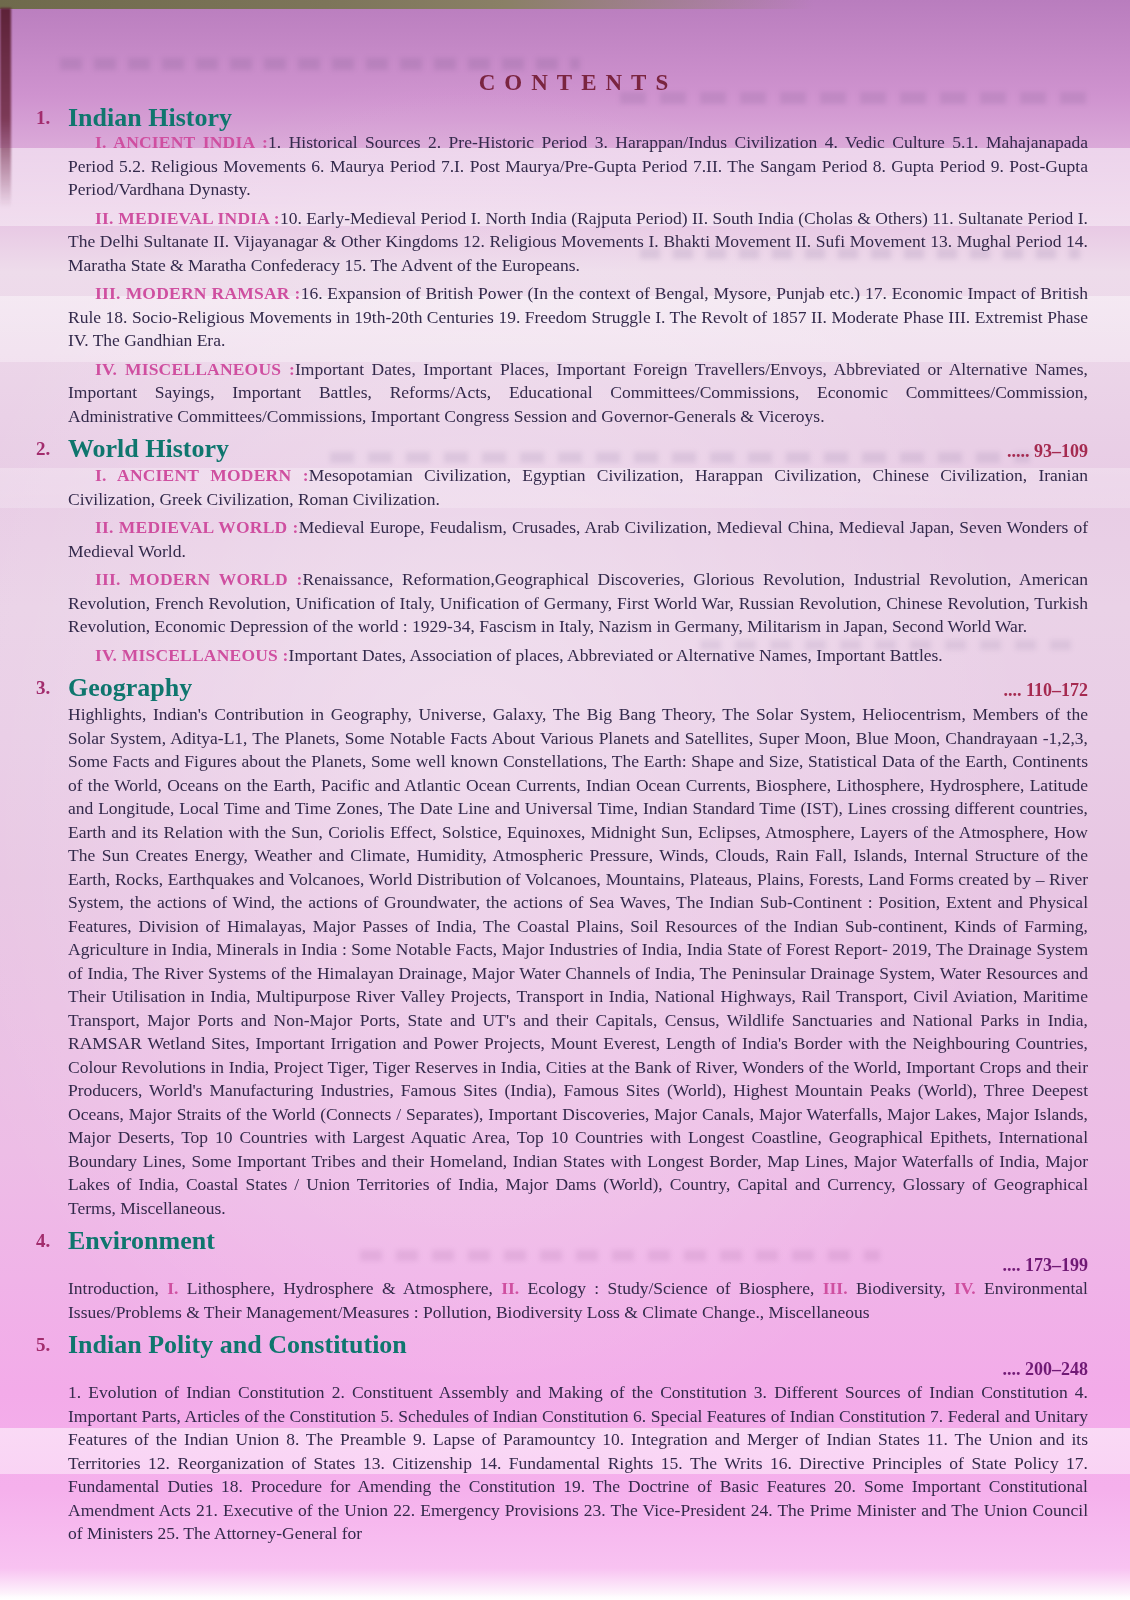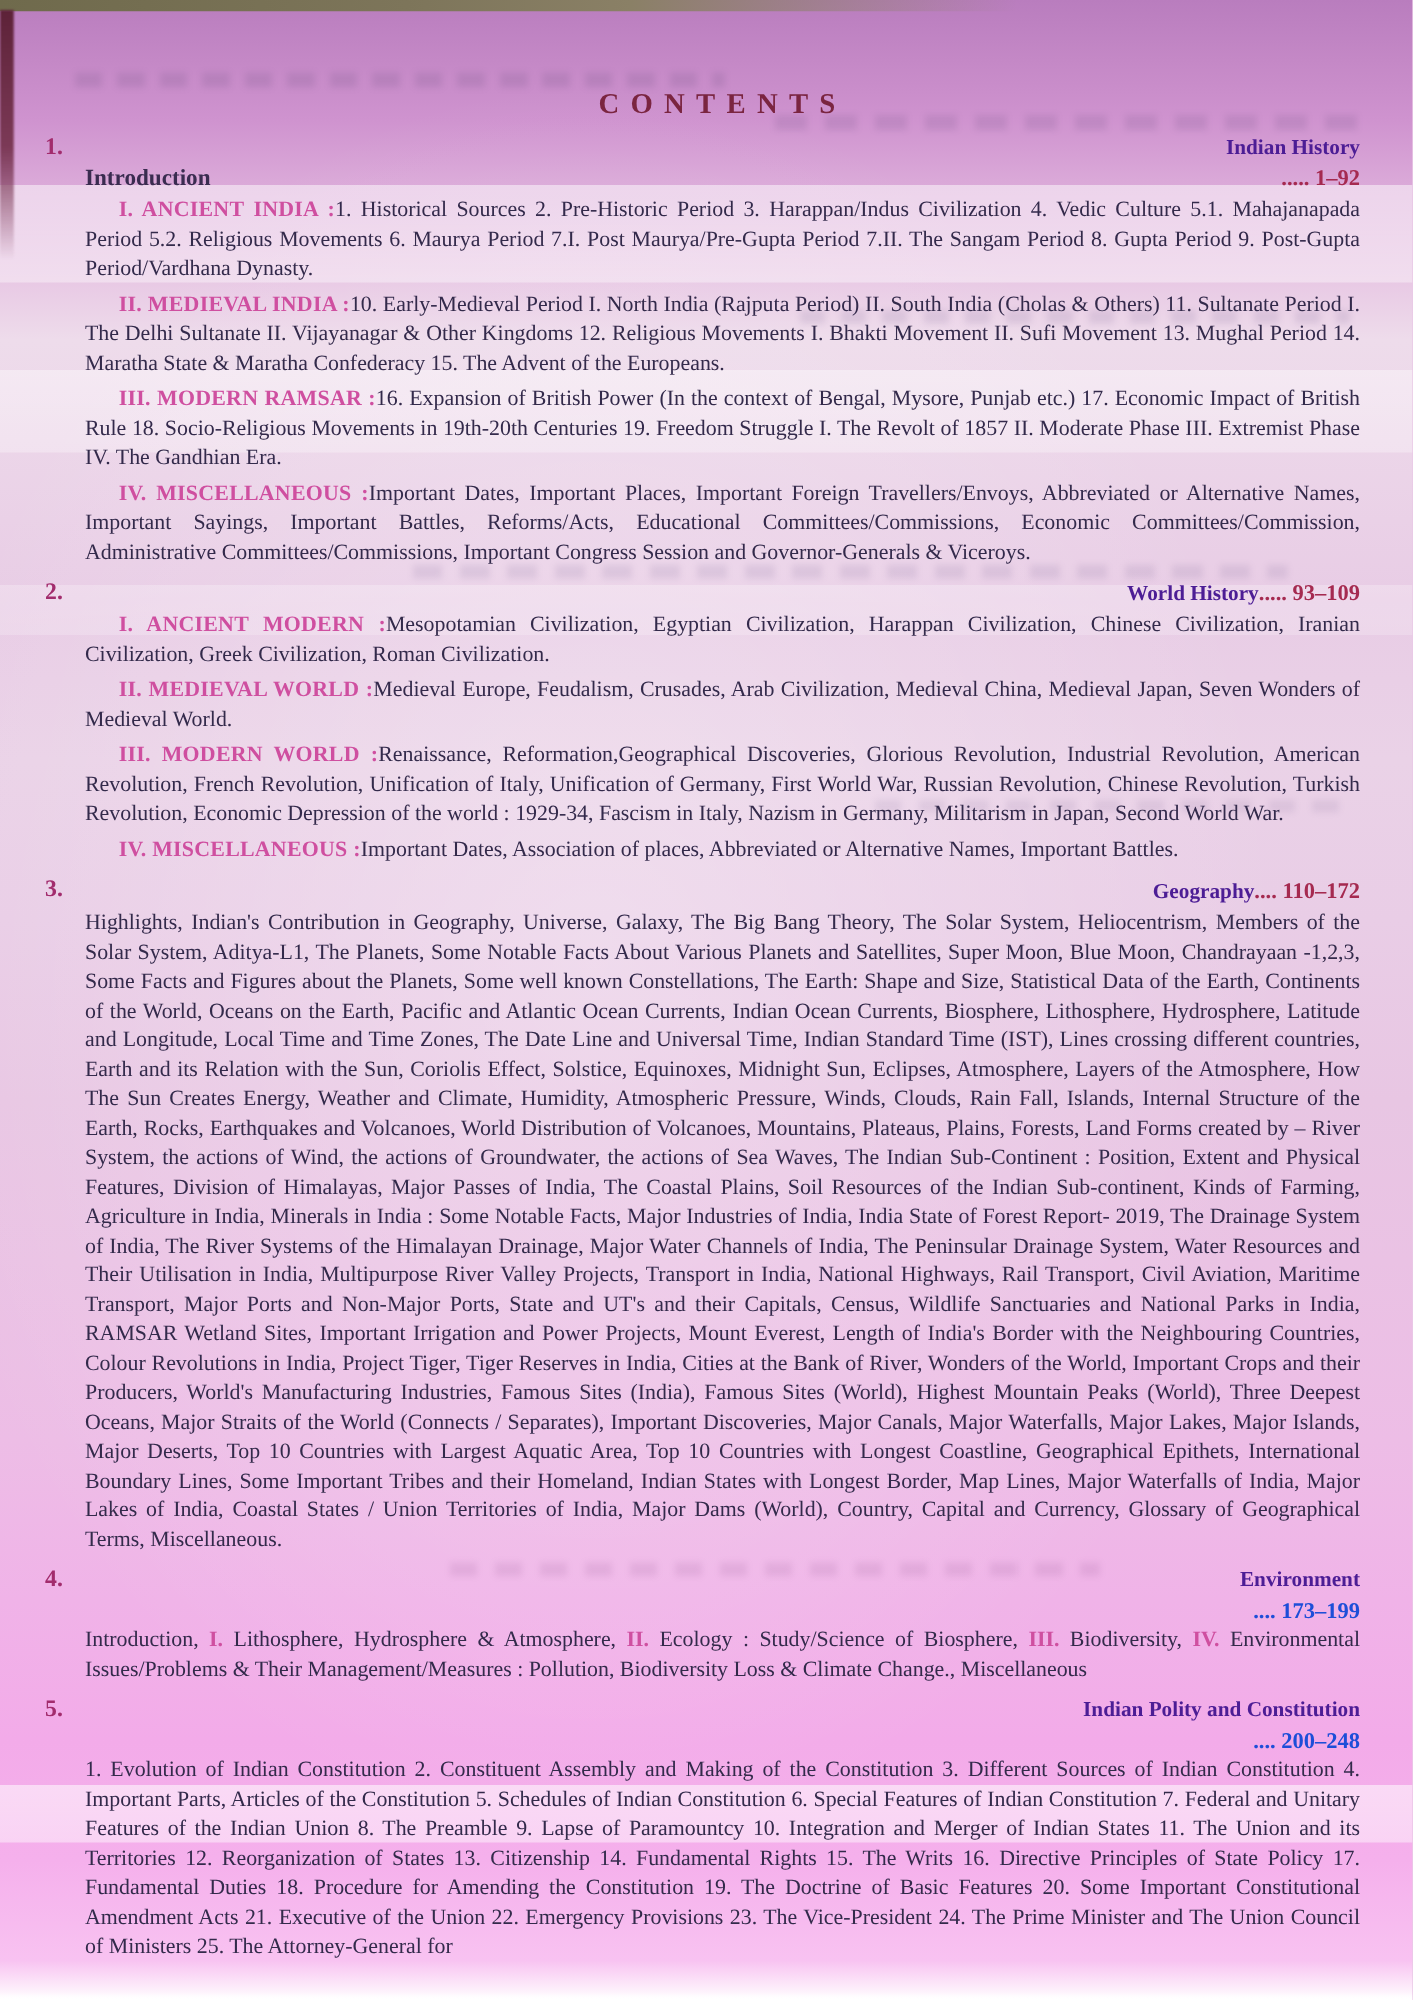--- a/index.html
+++ b/index.html
@@ -61,23 +61,23 @@
   }
   .toc-title{
     text-align:center;color:#7a2540;font-weight:bold;
     font-size:23px;letter-spacing:9px;margin:0 0 10px 0;
   }
   .section{position:relative;margin-bottom:9px;}
   .sec-head{position:relative;display:flex;align-items:baseline;line-height:24px;}
   .sec-num{
     position:absolute;left:-32px;top:0;color:#a22c6d;font-weight:bold;font-size:19px;
   }
-  .sec-title{color:#4c1d95;font-weight:bold;font-size:17px;flex:1 1 auto;text-align:right;}
+  .sec-title{color:#0f766e;font-weight:bold;font-size:26px;flex:1 1 auto;}
   .sec-pages{color:#a52a50;font-weight:bold;font-size:18px;white-space:nowrap;}
-  .pages-line{text-align:right;color:#1d4ed8;font-weight:bold;font-size:18px;line-height:22px;margin-top:1px;}
+  .pages-line{text-align:right;color:#701a75;font-weight:bold;font-size:18px;line-height:22px;margin-top:1px;}
   .intro-row{display:flex;align-items:baseline;line-height:24px;}
   .intro-label{color:#3a2c50;font-weight:bold;font-size:18.5px;flex:1 1 auto;}
   .para{
     font-size:17.5px;line-height:23.5px;color:#332a4b;
     text-align:justify;margin:1px 0 5px 0;
   }
   .sub-label{color:#cf4fa0;font-weight:bold;letter-spacing:.2px;margin-left:27px;}
   .hl-roman{color:#cf4fa0;font-weight:bold;}
   .body-text{color:#332a4b;}
 </style>
@@ -96,24 +96,20 @@
 <div class="bleed b6"></div>
 
 <div class="content">
 
   <div class="toc-title">CONTENTS</div>
 
   <div class="section">
     <div class="sec-head">
       <span class="sec-num">1.</span>
       <span class="sec-title">Indian History</span>
-    </div>
-    <div class="intro-row">
-      <span class="intro-label">Introduction</span>
-      <span class="sec-pages">..... 1–92</span>
     </div>
     <p class="para"><span class="sub-label">I. ANCIENT INDIA :</span><span class="body-text">1. Historical Sources 2. Pre-Historic Period 3. Harappan/Indus Civilization 4. Vedic Culture 5.1. Mahajanapada Period 5.2. Religious Movements 6. Maurya Period 7.I. Post Maurya/Pre-Gupta Period 7.II. The Sangam Period 8. Gupta Period 9. Post-Gupta Period/Vardhana Dynasty.</span></p>
     <p class="para"><span class="sub-label">II. MEDIEVAL INDIA :</span><span class="body-text">10. Early-Medieval Period I. North India (Rajputa Period) II. South India (Cholas &amp; Others) 11. Sultanate Period I. The Delhi Sultanate II. Vijayanagar &amp; Other Kingdoms 12. Religious Movements I. Bhakti Movement II. Sufi Movement 13. Mughal Period 14. Maratha State &amp; Maratha Confederacy 15. The Advent of the Europeans.</span></p>
     <p class="para"><span class="sub-label">III. MODERN RAMSAR :</span><span class="body-text">16. Expansion of British Power (In the context of Bengal, Mysore, Punjab etc.) 17. Economic Impact of British Rule 18. Socio-Religious Movements in 19th-20th Centuries 19. Freedom Struggle I. The Revolt of 1857 II. Moderate Phase III. Extremist Phase IV. The Gandhian Era.</span></p>
     <p class="para"><span class="sub-label">IV. MISCELLANEOUS :</span><span class="body-text">Important Dates, Important Places, Important Foreign Travellers/Envoys, Abbreviated or Alternative Names, Important Sayings, Important Battles, Reforms/Acts, Educational Committees/Commissions, Economic Committees/Commission, Administrative Committees/Commissions, Important Congress Session and Governor-Generals &amp; Viceroys.</span></p>
   </div>
 
   <div class="section">
     <div class="sec-head">
       <span class="sec-num">2.</span>

